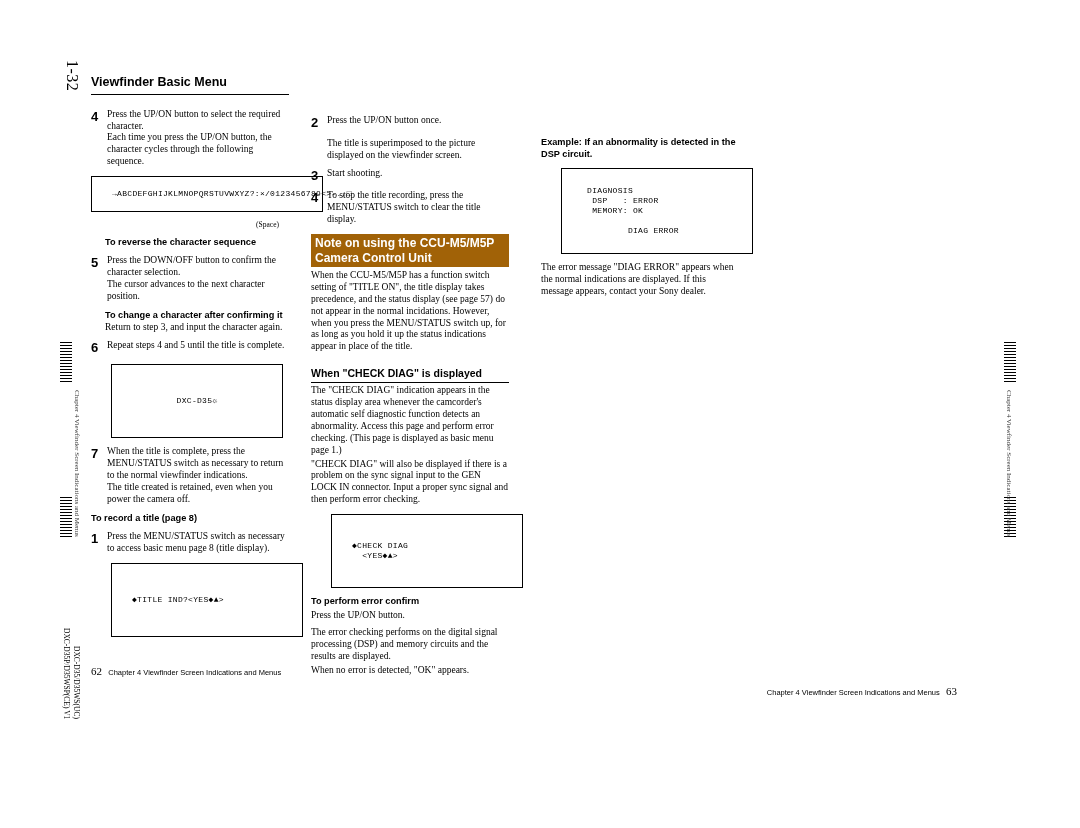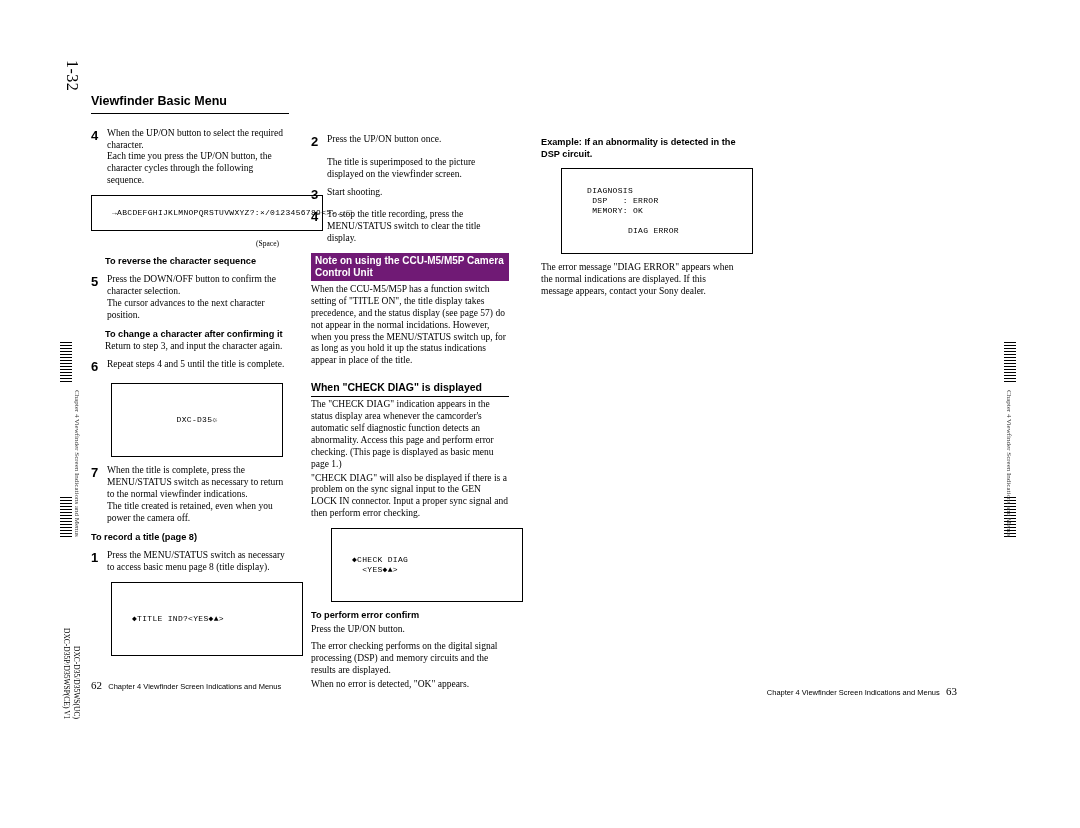--- a/index.html
+++ b/index.html
@@ -70,24 +70,24 @@
   }
   .sub-b {
     font-family: Arial, Helvetica, sans-serif;
     font-size: 9.2px;
     font-weight: 700;
     display: block;
     margin-top: 8px;
   }
   .note-bar {
     display: inline-block;
-    background: #701a75;
+    background: #a16207;
     color: #fff;
     font-family: Arial, Helvetica, sans-serif;
-    font-size: 10px;
+    font-size: 12px;
     font-weight: 700;
     padding: 1.5px 4px;
     margin-top: 8px;
   }
   .cols {
     display: flex;
     gap: 22px;
   }
   .col {
     width: 198px;
@@ -147,31 +147,31 @@
 <div class="side-text side-right">Chapter 4  Viewfinder Screen Indications and Menus</div>
 
 <div class="model-left">
   <span>DXC-D35/D35WS(UC)</span><br>
   <span>DXC-D35P/D35WSP(CE) V1</span>
 </div>
 
 <div class="sheet">
   <div style="position:relative; height:630px;">
 
-    <div style="position:absolute; left:36px; top:39px; width:430px;">
+    <div style="position:absolute; left:36px; top:20px; width:430px;">
       <div class="heading1">Viewfinder Basic Menu</div>
       <div class="hr-top"></div>
 
       <div class="cols">
 
         <div class="col">
           <div class="step">
               <div class="step-n">4</div>
               <div>
-            <span class="bodytxt">When the UP/ON button to select the required character.</span><br>
+            <span class="bodytxt">Press the UP/ON button to select the required character.</span><br>
             <span class="bodytxt">Each time you press the UP/ON button, the character cycles through the following sequence.</span>
           </div>
             </div>
 
           <div class="figbox fig-seq">
             <span>→ABCDEFGHIJKLMNOPQRSTUVWXYZ?:×/0123456789&lt;&gt;-.,□</span>
           </div>
           <div class="small-caption">(Space)</div>
 
           <div style="margin-left:14px;">

